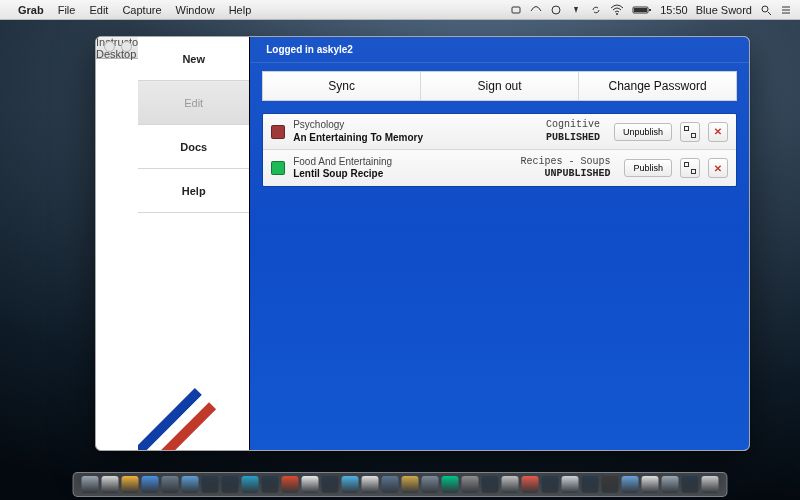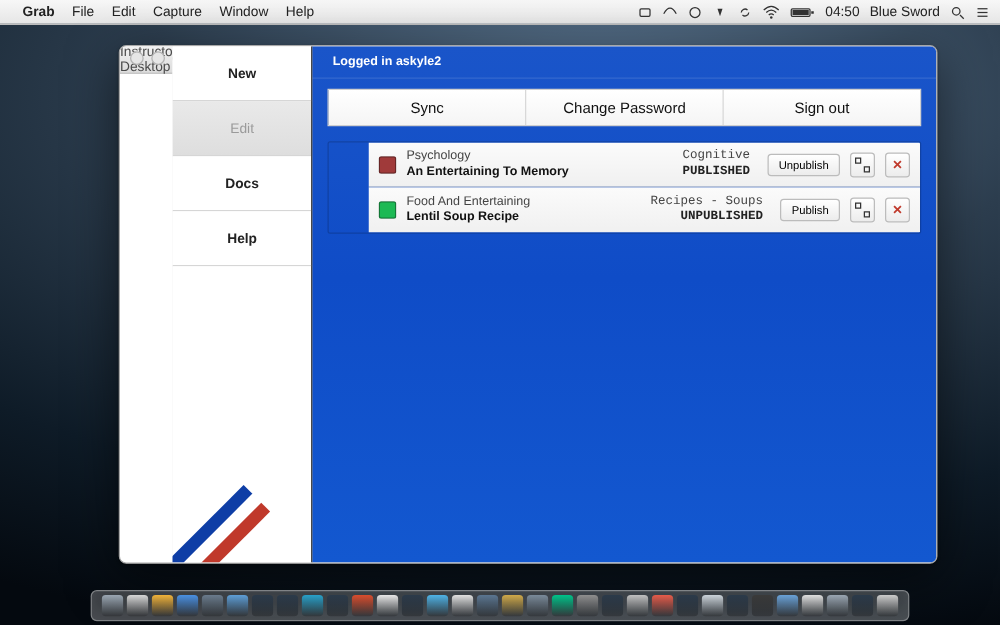--- a/index.html
+++ b/index.html
@@ -105,21 +105,20 @@
     font-size: 12px; cursor: pointer;
     color: #111;
   }
   .toolbar-row button:last-child { border-right: none; }
 
   .rows {
     margin: 0 12px;
     border: 1px solid rgba(0,0,0,0.18);
     border-radius: 2px;
     overflow: hidden;
-    padding-left: 32px;
   }
   .doc-row {
     display: flex; align-items: center;
     background: linear-gradient(#fbfbfb, #f0f0f0);
     border-bottom: 1px solid #d6d6d6;
     height: 36px;
     padding: 0 8px;
     gap: 8px;
     font-size: 10px; color: #222;
   }
@@ -212,21 +211,21 @@
         <circle cx="7" cy="10" r="1" fill="#333"></circle>
       </svg>
     </span>
   <span class="status">
       <svg width="20" height="12" viewBox="0 0 20 12">
         <rect x="1" y="3" width="15" height="6" rx="1" fill="none" stroke="#333"></rect>
         <rect x="2" y="4" width="13" height="4" fill="#333"></rect>
         <rect x="17" y="5" width="2" height="2" fill="#333"></rect>
       </svg>
     </span>
-  <span class="status">04:50</span>
+  <span class="status">15:50</span>
   <span class="status">Blue Sword</span>
   <span class="status">
       <svg width="12" height="12" viewBox="0 0 12 12">
         <circle cx="5" cy="5" r="3" fill="none" stroke="#333"></circle>
         <line x1="8" y1="8" x2="11" y2="11" stroke="#333"></line>
       </svg>
     </span>
   <span class="status">
       <svg width="12" height="12" viewBox="0 0 12 12">
         <line x1="2" y1="3" x2="10" y2="3" stroke="#333"></line>
@@ -262,22 +261,22 @@
     </div>
 
     <div class="main">
       <div class="login-row">
         <span>Logged in as </span>
         <span>kyle2</span>
       </div>
 
       <div class="toolbar-row">
         <button>Sync</button>
+        <button>Sign out</button>
         <button>Change Password</button>
-        <button>Sign out</button>
       </div>
 
       <div class="rows">
         <div class="doc-row">
           <span class="swatch" style="background:#a03a3a"></span>
           <div class="titles">
             <div class="cat">Psychology</div>
             <div class="name">An Entertaining To Memory</div>
           </div>
           <div class="meta">

